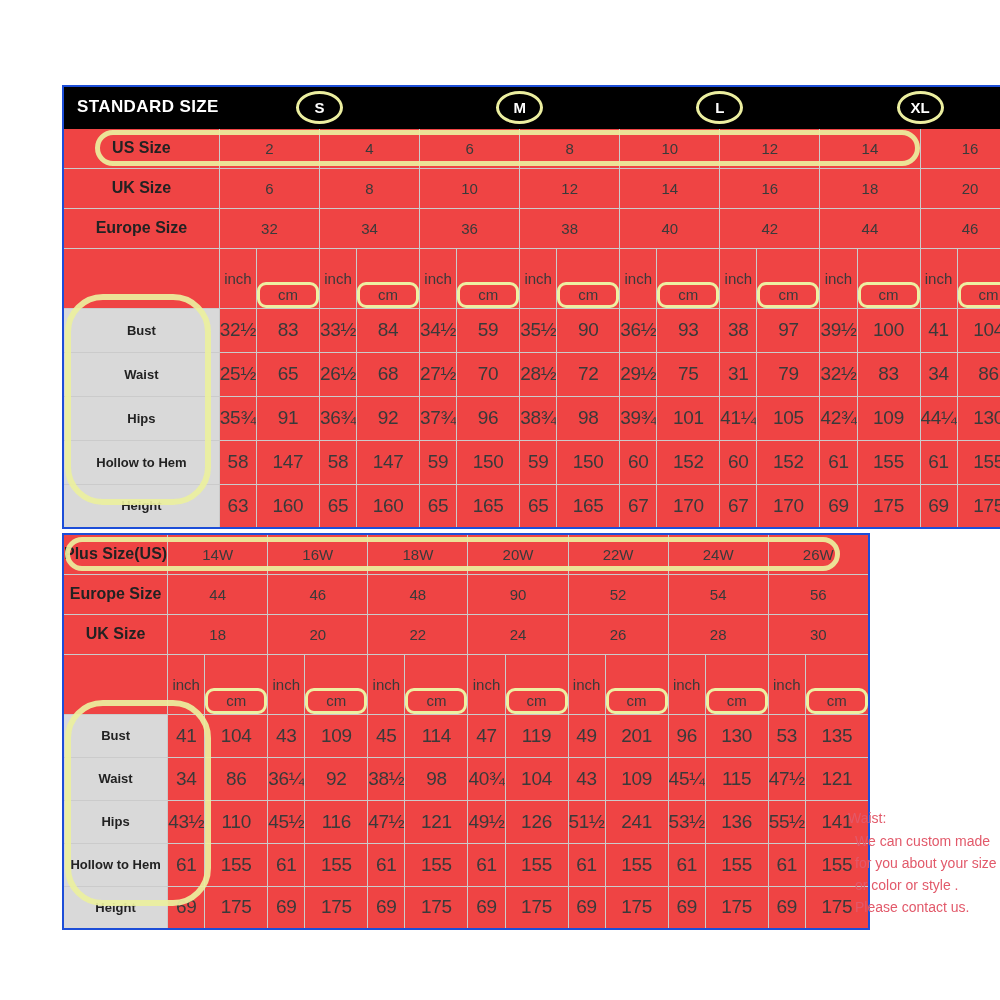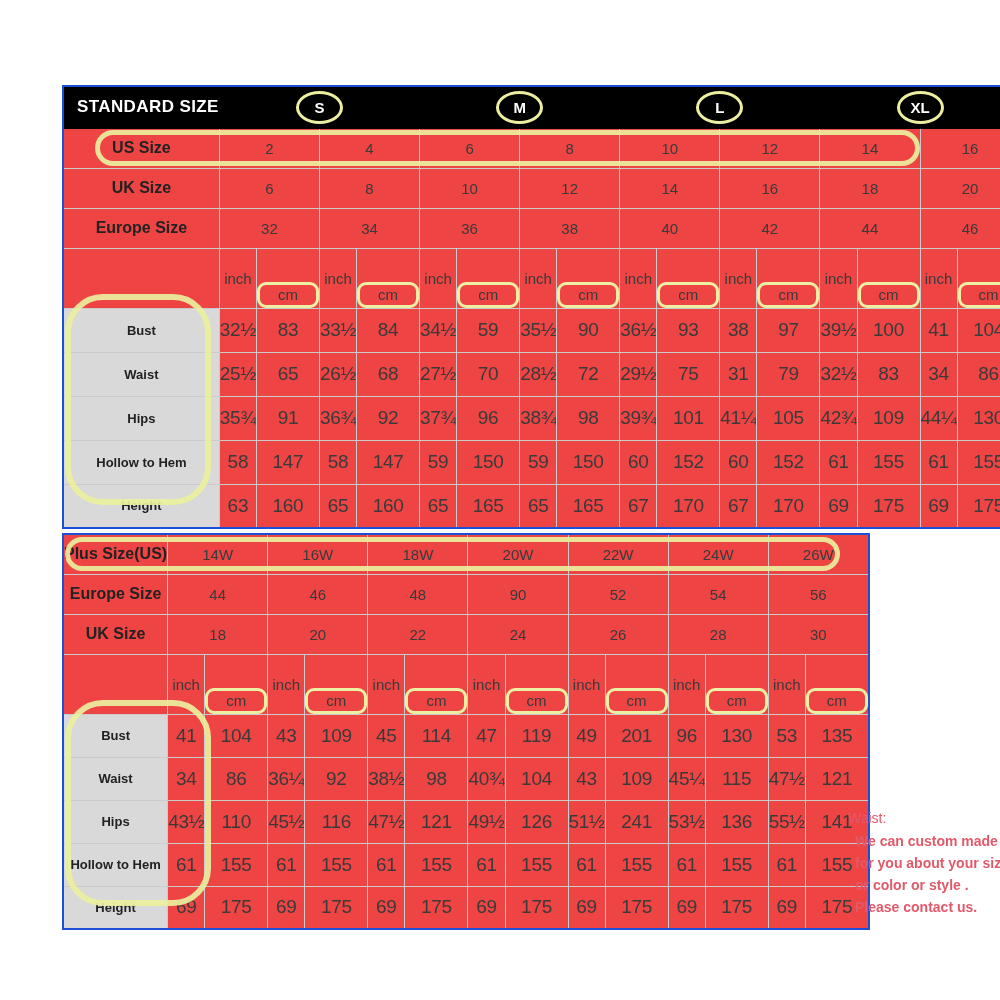--- a/index.html
+++ b/index.html
@@ -83,21 +83,21 @@
   #hl-plus-labels{ left: 3px;  top: 167px; width: 146px; height: 206px; border-radius: 38px; border-width: 6px; }
 
   .tips {
     position: absolute;
     left: 848px; top: 806px;
     width: 152px;
     color: #e2596a;
     font-size: 14px;
   }
   .tips-title { line-height: 24px; }
-  .tips-line  { line-height: 22px; padding-left: 7px; white-space: nowrap; font-weight: bold; }
+  .tips-line  { line-height: 22px; padding-left: 7px; white-space: nowrap; }
 </style>
 </head>
 <body>
 
 <div class="wrap" id="standard-wrap">
   <div id="standard-mount">
       <table class="t-std">
         <colgroup>
           <col style="width: 156px;">
           <col style="width: 45px;">

